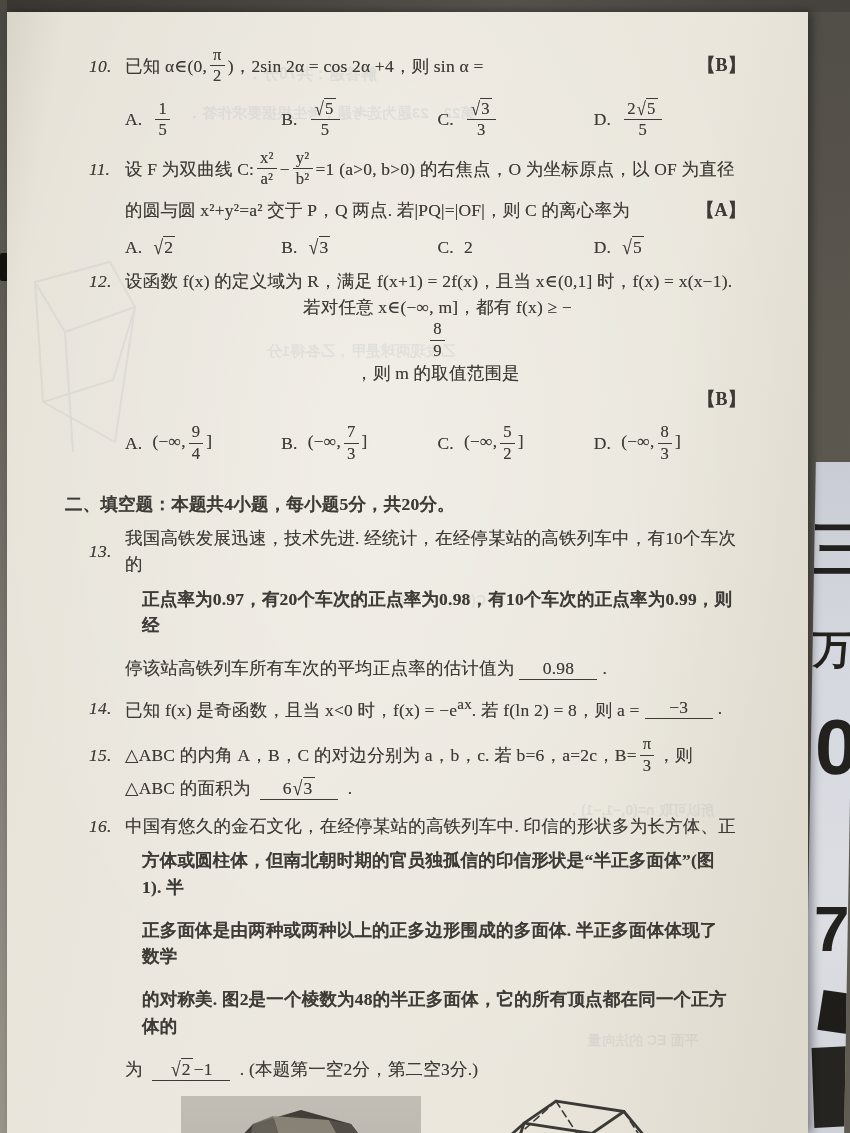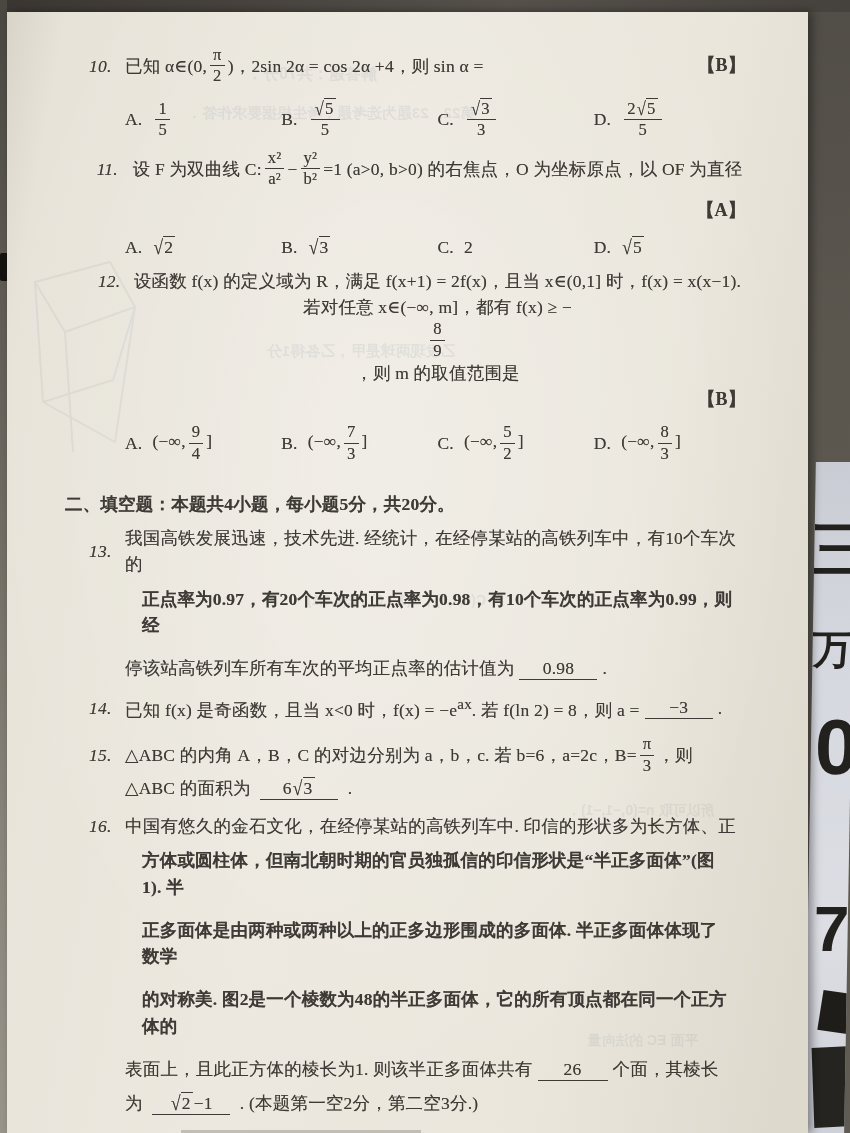--- a/index.html
+++ b/index.html
@@ -52,21 +52,21 @@
   .sq .r{display:inline-block;transform:scaleY(1.15);}
   .sq .b{border-top:1.5px solid #3e3b36;padding:0 2px 0 1px;}
   sup{font-size:15px;}
   .blank{display:inline-block;min-width:62px;text-align:center;border-bottom:1.7px solid #3e3b36;margin:0 5px;padding:0 8px;line-height:1.2;}
 
   .opts{display:flex;margin:10px 0 8px 36px;}
   .opt{width:25%;display:flex;align-items:center;gap:10px;}
   .optrow-q10{margin-top:14px;margin-bottom:10px;}
   .sect{font-weight:700;margin:28px 0 8px -24px;font-family:Liberation Serif, serif;}
 
-  .m8{margin-top:8px;justify-content:center;} .m10{flex-direction:column;} .m12{margin-top:12px;}
+  .m8{margin-top:8px;} .m10{flex-direction:column;} .m12{margin-top:12px;}
 
   
   .figs{display:flex;margin:14px 0 0 92px;gap:22px;align-items:flex-start;}
   .figcol{display:flex;flex-direction:column;align-items:center;}
 
   
   .bleed{position:absolute;transform:scaleX(-1);color:#5f7186;opacity:.10;font-weight:700;
     font-family:"Liberation Sans","DejaVu Sans",sans-serif;white-space:nowrap;pointer-events:none;}
   .bsk{position:absolute;opacity:.08;pointer-events:none;}
 </style>
@@ -154,20 +154,21 @@
           <span class="d">a²</span>
         </span>
       <span>−</span>
       <span class="fr">
           <span class="n">y²</span>
           <span class="d">b²</span>
         </span>
       <span>=1 (a&gt;0, b&gt;0) 的右焦点，O 为坐标原点，以 OF 为直径</span>
     </div>
     <div class="row cont m8">
+      <span>的圆与圆 x²+y²=a² 交于 P，Q 两点. 若|PQ|=|OF|，则 C 的离心率为</span>
       <span class="marker">【A】</span>
     </div>
     <div class="opts">
       <span class="opt">
           <span>A.</span>
           <span class="sq"><span class="r">√</span><span class="b">2</span></span>
         </span>
       <span class="opt">
           <span>B.</span>
           <span class="sq"><span class="r">√</span><span class="b">3</span></span>
@@ -259,23 +260,20 @@
       <span>.</span>
     </div>
 
     <div class="row m12">
       <span class="qnum">16.</span>
       <span>中国有悠久的金石文化，在经停某站的高铁列车中. 印信的形状多为长方体、正</span>
     </div>
     <p class="cont m8">方体或圆柱体，但南北朝时期的官员独孤信的印信形状是“半正多面体”(图1). 半</p>
     <p class="cont m8">正多面体是由两种或两种以上的正多边形围成的多面体. 半正多面体体现了数学</p>
     <p class="cont m8">的对称美. 图2是一个棱数为48的半正多面体，它的所有顶点都在同一个正方体的</p>
-    <div class="cont m8">
-      <span>表面上，且此正方体的棱长为1. 则该半正多面体共有</span><span class="blank" style="min-width:54px">26</span><span>个面，其棱长</span>
-    </div>
     <div class="cont m8">
       <span>为</span>
       <span class="blank" style="min-width:62px"><span class="sq"><span class="r">√</span><span class="b">2</span></span><span>−1</span></span>
       <span>. (本题第一空2分，第二空3分.)</span>
     </div>
 
     <div class="figs">
       <div class="figcol">
         <svg width="240" height="222" viewBox="0 0 240 222">
           <defs>

